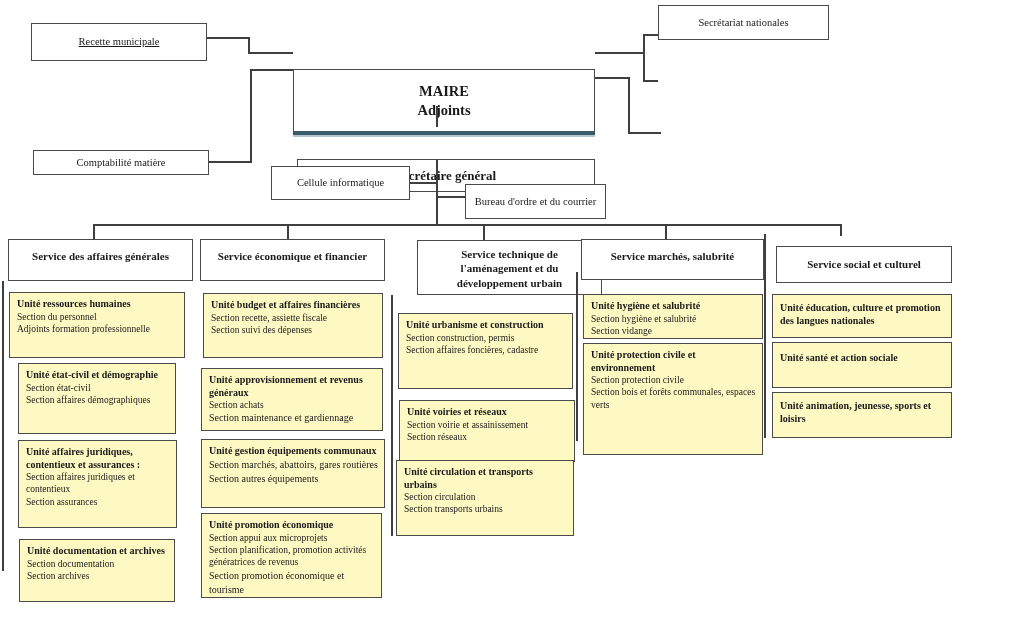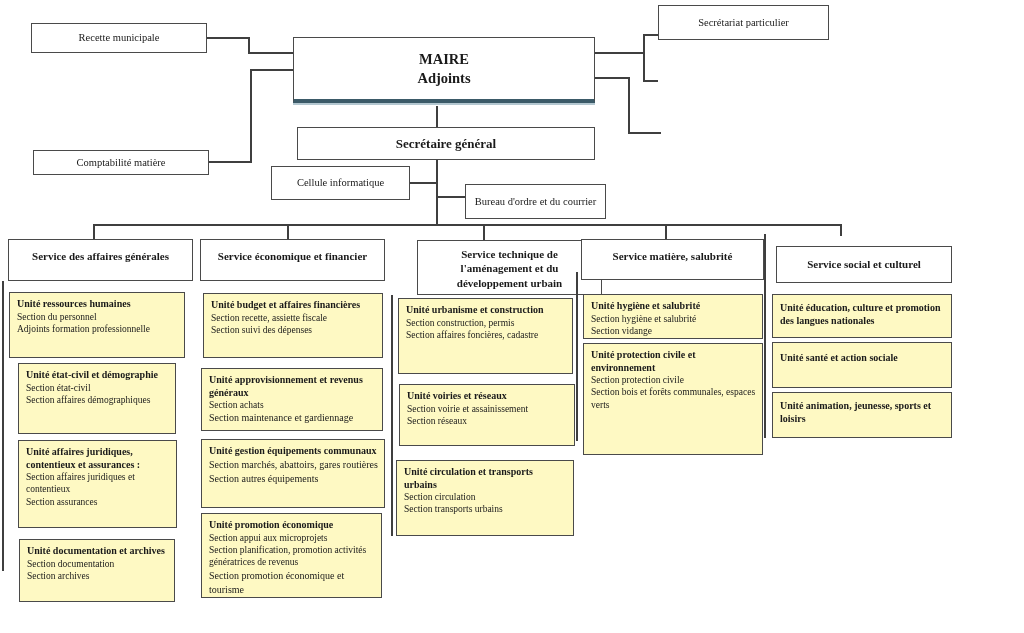--- a/index.html
+++ b/index.html
@@ -4,24 +4,24 @@
 <style>
   html,body{margin:0;padding:0;background:#fff;}
   #canvas{
     position:relative;width:1024px;height:633px;background:#ffffff;overflow:hidden;
     font-family:"Liberation Serif","DejaVu Serif",serif;color:#1a1a1a;
   }
   *{box-sizing:border-box;}
   .box{position:absolute;border:1.5px solid #4a4a4a;background:#fff;}
   .cen{display:flex;align-items:center;justify-content:center;text-align:center;}
   .sm{font-size:10.5px;line-height:1.25;}
-  .bold{font-weight:bold;}
+  .bold{font-weight:bold;margin-top:32px;}
   .line{position:absolute;background:#3f3f3f;}
   
-  .bx-recette{left:31px;top:23px;width:176px;height:30px;}
+  .bx-recette{left:31px;top:23px;width:176px;height:38px;text-decoration:underline;}
   .bx-compta{left:33px;top:150px;width:176px;height:25px;}
   .bx-maire{left:293px;top:37px;width:302px;height:66px;border:1.8px solid #4a4a4a;
     border-bottom:4px solid #3b5a68;box-shadow:0 2px 0 #b3c7d0;font-size:14.5px;line-height:1.3;}
   .bx-secgen{left:297px;top:127px;width:298px;height:33px;font-size:13px;text-align:center;}
   .bx-cellule{left:271px;top:166px;width:139px;height:34px;}
   .bx-bureau{left:465px;top:184px;width:141px;height:35px;}
   .bx-secpart{left:658px;top:5px;width:171px;height:35px;}
   .bx-comm{left:658px;top:59px;width:172px;height:36px;line-height:1.3;}
   .bx-police{left:661px;top:116px;width:172px;height:35px;font-size:11px;}
   
@@ -38,22 +38,22 @@
   .unit .sec{font-size:9.5px;line-height:1.3;}
   .unit .sec.small{font-size:10px;line-height:1.4;}
   .c1u1{left:9px;top:292px;width:176px;height:66px;}
   .c1u2{left:18px;top:363px;width:158px;height:71px;}
   .c1u3{left:18px;top:440px;width:159px;height:88px;}
   .c1u4{left:19px;top:539px;width:156px;height:63px;}
   .c2u1{left:203px;top:293px;width:180px;height:65px;}
   .c2u2{left:201px;top:368px;width:182px;height:63px;}
   .c2u3{left:201px;top:439px;width:184px;height:69px;}
   .c2u4{left:201px;top:513px;width:181px;height:85px;}
-  .c3u1{left:398px;top:298px;width:175px;height:76px;}
-  .c3u2{left:399px;top:384px;width:176px;height:62px;}
+  .c3u1{left:398px;top:313px;width:175px;height:76px;}
+  .c3u2{left:399px;top:400px;width:176px;height:62px;}
   .c3u3{left:396px;top:460px;width:178px;height:76px;}
   .c4u1{left:583px;top:294px;width:180px;height:45px;}
   .c4u2{left:583px;top:343px;width:180px;height:112px;}
   .c5u1{left:772px;top:294px;width:180px;height:44px;padding-top:7px;}
   .c5u2{left:772px;top:342px;width:180px;height:46px;padding-top:9px;}
   .c5u3{left:772px;top:392px;width:180px;height:46px;padding-top:7px;}
 </style>
 </head>
 <body>
 
@@ -78,21 +78,21 @@
   </div>
 
   <div class="box cen sm bx-cellule">
     <span>Cellule informatique</span>
   </div>
   <div class="box cen sm bx-bureau">
     <span>Bureau d'ordre et du courrier</span>
   </div>
 
   <div class="box cen sm bx-secpart">
-    <span>Secrétariat particulier</span>
+    <span>Secrétariat nationales</span>
   </div>
 
   <div id="org-services">
       <div class="svc h1">Service des affaires générales</div>
       <div class="unit c1u1">
         <div class="ut">Unité ressources humaines</div>
         <div class="sec">Section du personnel</div>
         <div class="sec">Adjoints formation professionnelle</div>
       </div>
       <div class="unit c1u2">
@@ -141,21 +141,21 @@
       <div class="unit c3u2">
         <div class="ut">Unité voiries et réseaux</div>
         <div class="sec">Section voirie et assainissement</div>
         <div class="sec">Section réseaux</div>
       </div>
       <div class="unit c3u3">
         <div class="ut">Unité circulation et transports urbains</div>
         <div class="sec">Section circulation</div>
         <div class="sec">Section transports urbains</div>
       </div>
-      <div class="svc h4">Service matière, salubrité</div>
+      <div class="svc h4">Service marchés, salubrité</div>
       <div class="unit c4u1">
         <div class="ut">Unité hygiène et salubrité</div>
         <div class="sec">Section hygiène et salubrité</div>
         <div class="sec">Section vidange</div>
       </div>
       <div class="unit c4u2">
         <div class="ut">Unité protection civile et environnement</div>
         <div class="sec">Section protection civile</div>
         <div class="sec">Section bois et forêts communales, espaces verts</div>
       </div>

